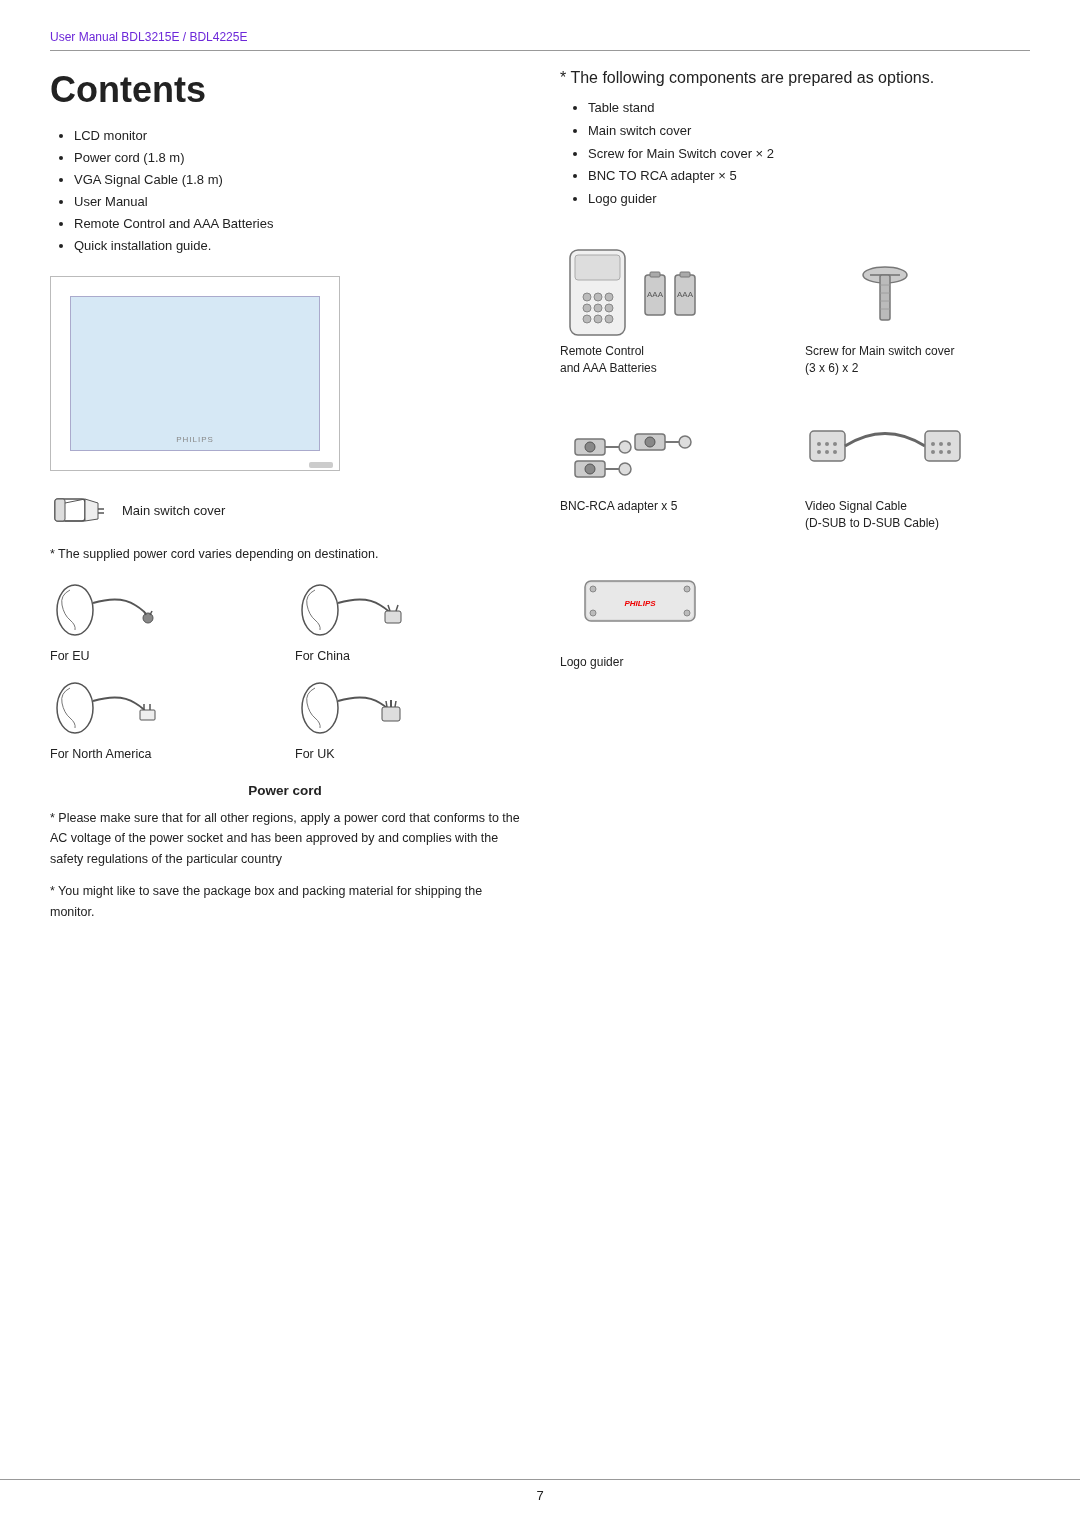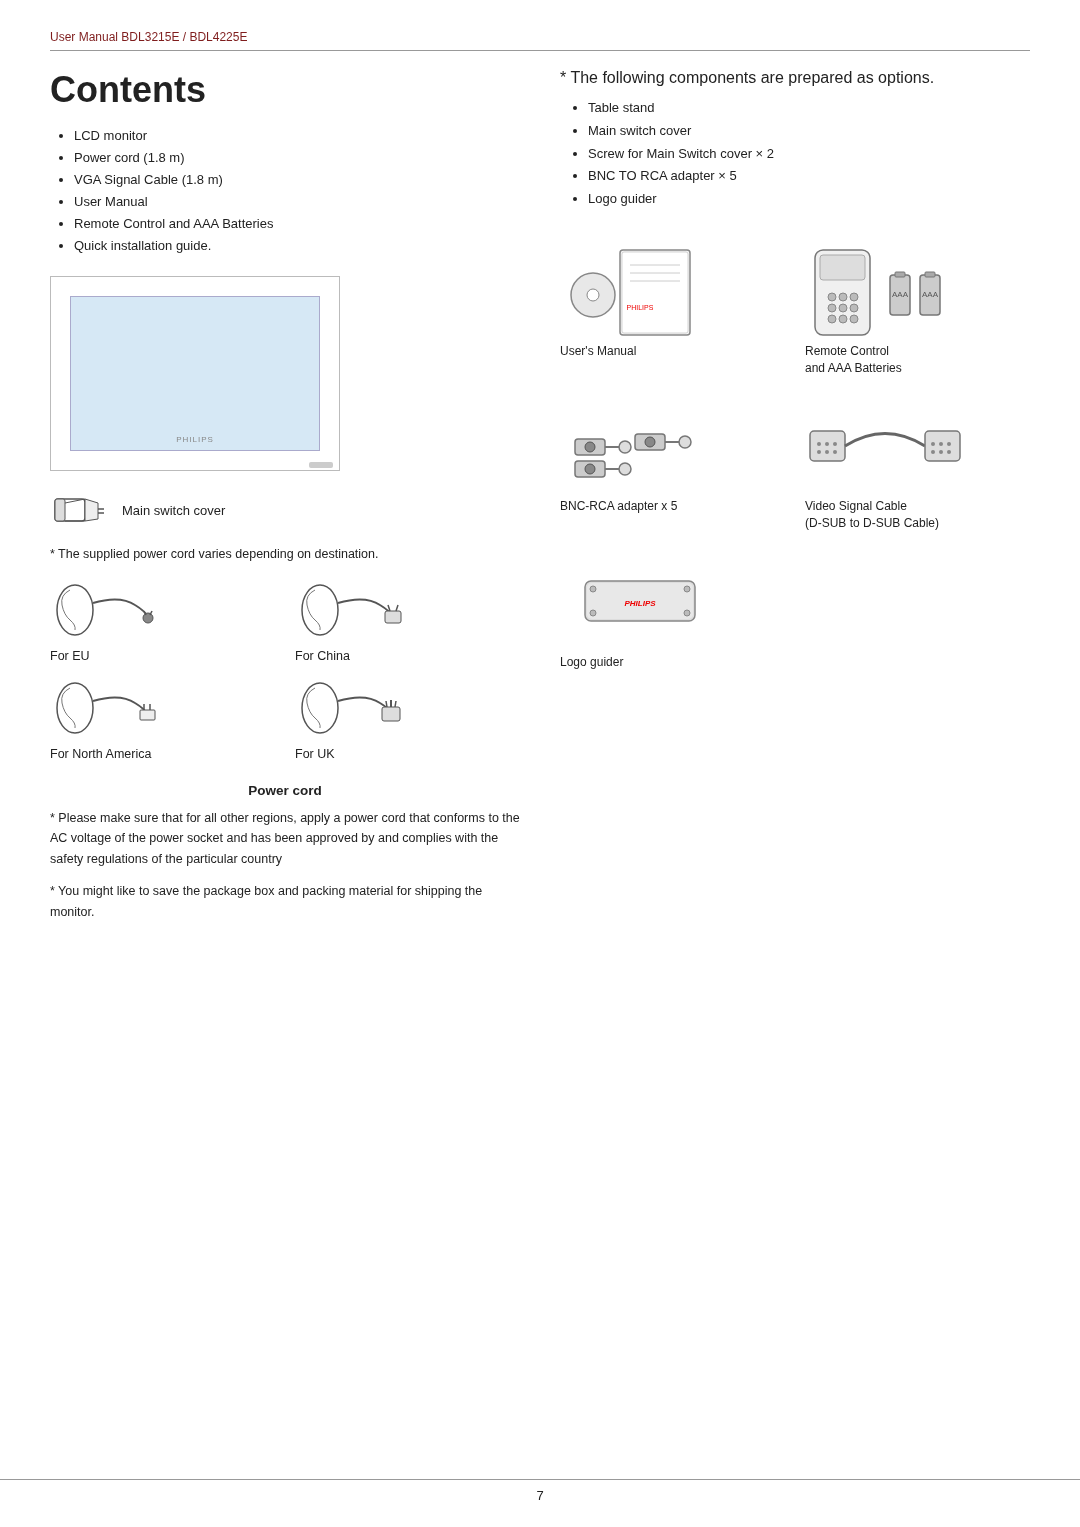--- a/index.html
+++ b/index.html
@@ -12,21 +12,21 @@
       min-height: 1527px;
     }
     .page {
       width: 1080px;
       min-height: 1527px;
       padding: 30px 50px 40px 50px;
       position: relative;
     }
     .top-header {
       font-size: 12px;
-      color: #7f1d1d;
+      color: #6d28d9;
       border-bottom: 1px solid #999;
       padding-bottom: 6px;
       margin-bottom: 18px;
     }
     .two-col {
       display: flex;
       gap: 40px;
       align-items: flex-start;
     }
     .col-left {
@@ -299,37 +299,20 @@
       <ul class="options-list">
         <li>Table stand</li>
         <li>Main switch cover</li>
         <li>Screw for Main Switch cover × 2</li>
         <li>BNC TO RCA adapter × 5</li>
         <li>Logo guider</li>
       </ul>
 
       <div class="accessories-grid">
 
-        <div class="accessory-item">
-          <div class="accessory-img-box">
-            <svg width="150" height="95" viewBox="0 0 150 95">
-
-              <rect x="55" y="5" width="70" height="85" rx="3" fill="#f5f5f5" stroke="#888" stroke-width="1.5"></rect>
-              <rect x="57" y="7" width="66" height="81" rx="2" fill="white" stroke="#aaa" stroke-width="0.5"></rect>
-              <line x1="65" y1="20" x2="115" y2="20" stroke="#ccc" stroke-width="1"></line>
-              <line x1="65" y1="28" x2="115" y2="28" stroke="#ccc" stroke-width="1"></line>
-              <line x1="65" y1="36" x2="115" y2="36" stroke="#ccc" stroke-width="1"></line>
-
-              <circle cx="28" cy="50" r="22" fill="#e8e8e8" stroke="#888" stroke-width="1.5"></circle>
-              <circle cx="28" cy="50" r="6" fill="white" stroke="#888" stroke-width="1"></circle>
-              <text x="75" y="65" text-anchor="middle" font-size="7" fill="#e00">PHILIPS</text>
-            </svg>
-          </div>
-          <span class="accessory-label">User's Manual</span>
-        </div>
 
         <div class="accessory-item">
           <div class="accessory-img-box">
             <svg width="150" height="95" viewBox="0 0 150 95">
 
               <rect x="5" y="5" width="55" height="85" rx="8" fill="#f0f0f0" stroke="#777" stroke-width="1.5"></rect>
               <rect x="10" y="10" width="45" height="25" rx="3" fill="#ddd" stroke="#aaa" stroke-width="1"></rect>
 
               <circle cx="22" cy="52" r="4" fill="#bbb" stroke="#888" stroke-width="1"></circle>
               <circle cx="33" cy="52" r="4" fill="#bbb" stroke="#888" stroke-width="1"></circle>
@@ -345,20 +328,36 @@
               <rect x="85" y="27" width="10" height="5" rx="1" fill="#aaa" stroke="#777" stroke-width="1"></rect>
               <rect x="110" y="30" width="20" height="40" rx="3" fill="#ccc" stroke="#777" stroke-width="1.5"></rect>
               <rect x="115" y="27" width="10" height="5" rx="1" fill="#aaa" stroke="#777" stroke-width="1"></rect>
               <text x="90" y="52" text-anchor="middle" font-size="8" fill="#555">AAA</text>
               <text x="120" y="52" text-anchor="middle" font-size="8" fill="#555">AAA</text>
             </svg>
           </div>
           <span class="accessory-label">Remote Control<br>and AAA Batteries</span>
         </div>
 
+        <div class="accessory-item">
+          <div class="accessory-img-box">
+            <svg width="150" height="95" viewBox="0 0 150 95">
+
+              <ellipse cx="75" cy="30" rx="22" ry="8" fill="#ccc" stroke="#777" stroke-width="1.5"></ellipse>
+              <line x1="60" y1="30" x2="90" y2="30" stroke="#888" stroke-width="2"></line>
+              <rect x="70" y="30" width="10" height="45" rx="2" fill="#bbb" stroke="#777" stroke-width="1.5"></rect>
+
+              <line x1="70" y1="40" x2="80" y2="40" stroke="#999" stroke-width="0.8"></line>
+              <line x1="70" y1="48" x2="80" y2="48" stroke="#999" stroke-width="0.8"></line>
+              <line x1="70" y1="56" x2="80" y2="56" stroke="#999" stroke-width="0.8"></line>
+              <line x1="70" y1="64" x2="80" y2="64" stroke="#999" stroke-width="0.8"></line>
+            </svg>
+          </div>
+          <span class="accessory-label">Screw for Main switch cover<br>(3 x 6) x 2</span>
+        </div>
 
         <div class="accessory-item">
           <div class="accessory-img-box">
             <svg width="150" height="95" viewBox="0 0 150 95">
 
               <g transform="translate(10,10)">
                 <rect x="0" y="28" width="30" height="16" rx="3" fill="#ccc" stroke="#777" stroke-width="1.5"></rect>
                 <circle cx="15" cy="36" r="5" fill="#888" stroke="#555" stroke-width="1"></circle>
                 <line x1="30" y1="36" x2="45" y2="36" stroke="#777" stroke-width="2"></line>
                 <circle cx="50" cy="36" r="6" fill="#ddd" stroke="#777" stroke-width="1.5"></circle>

